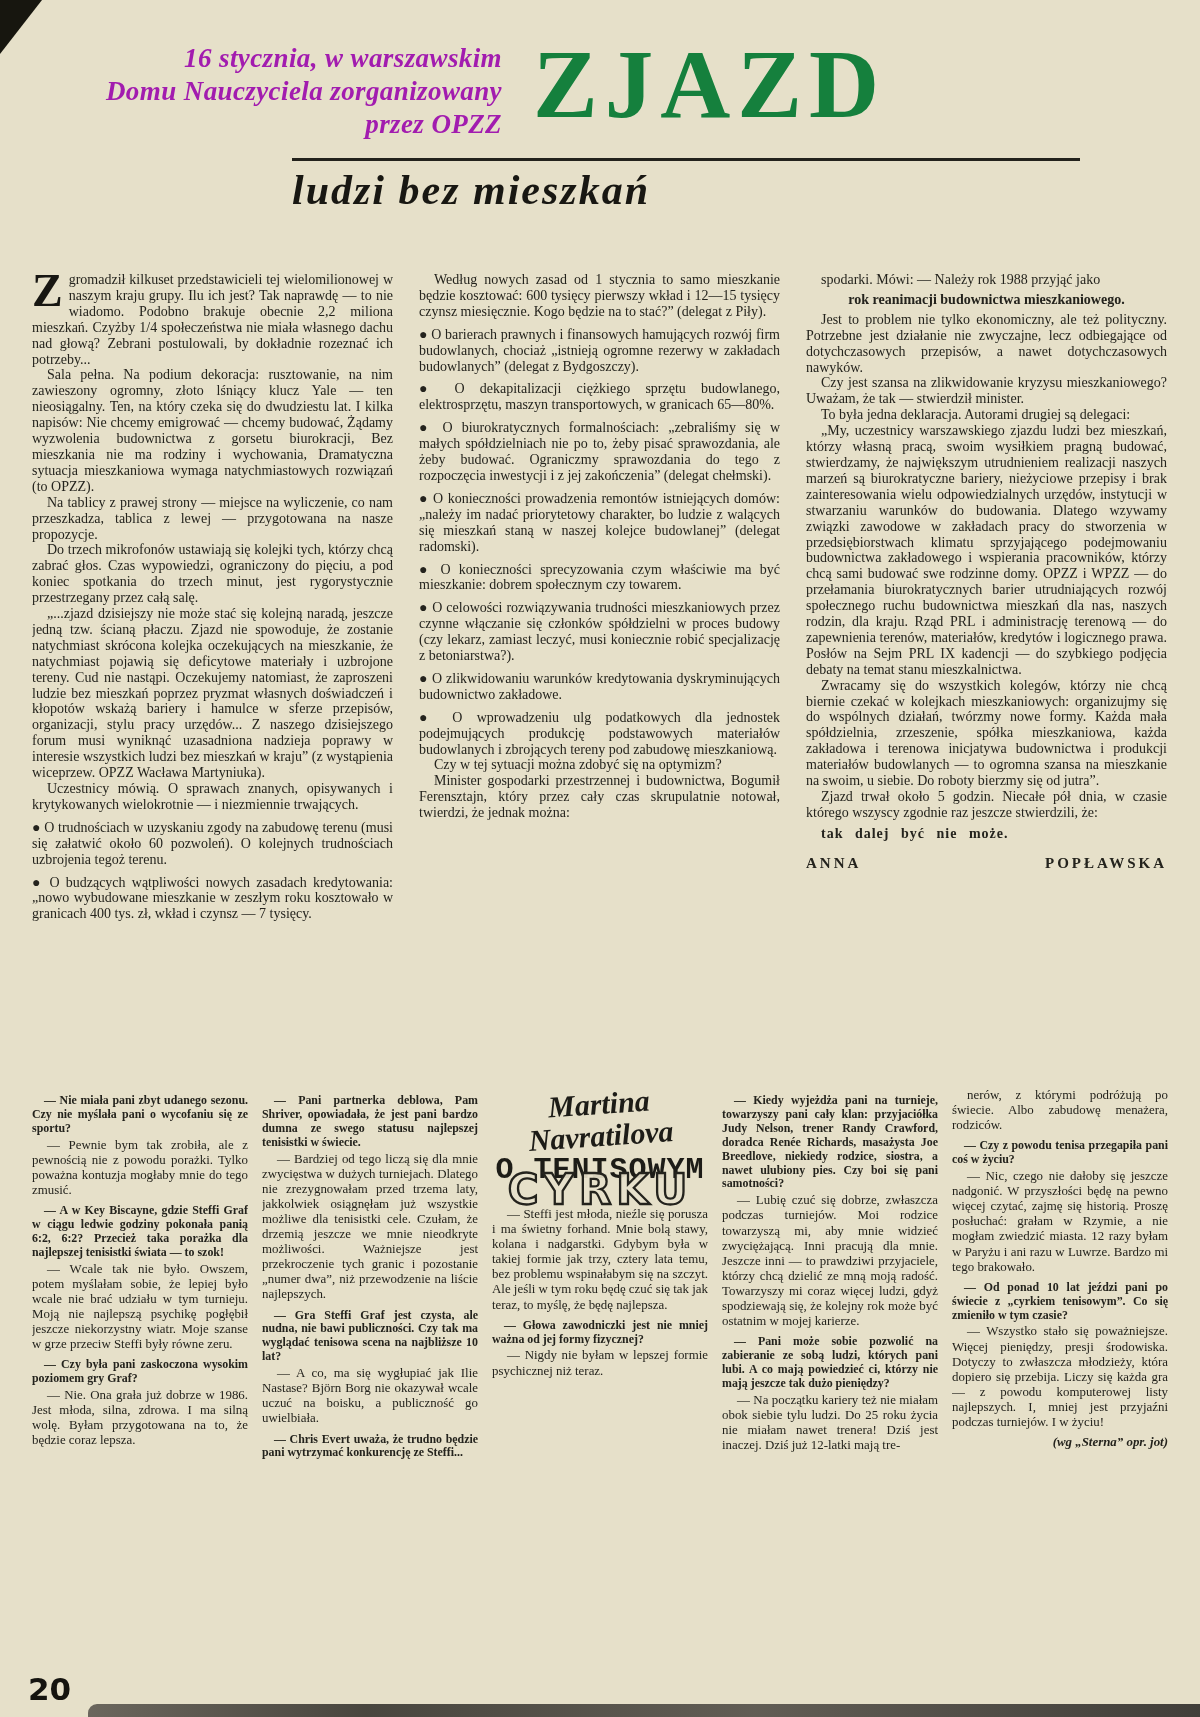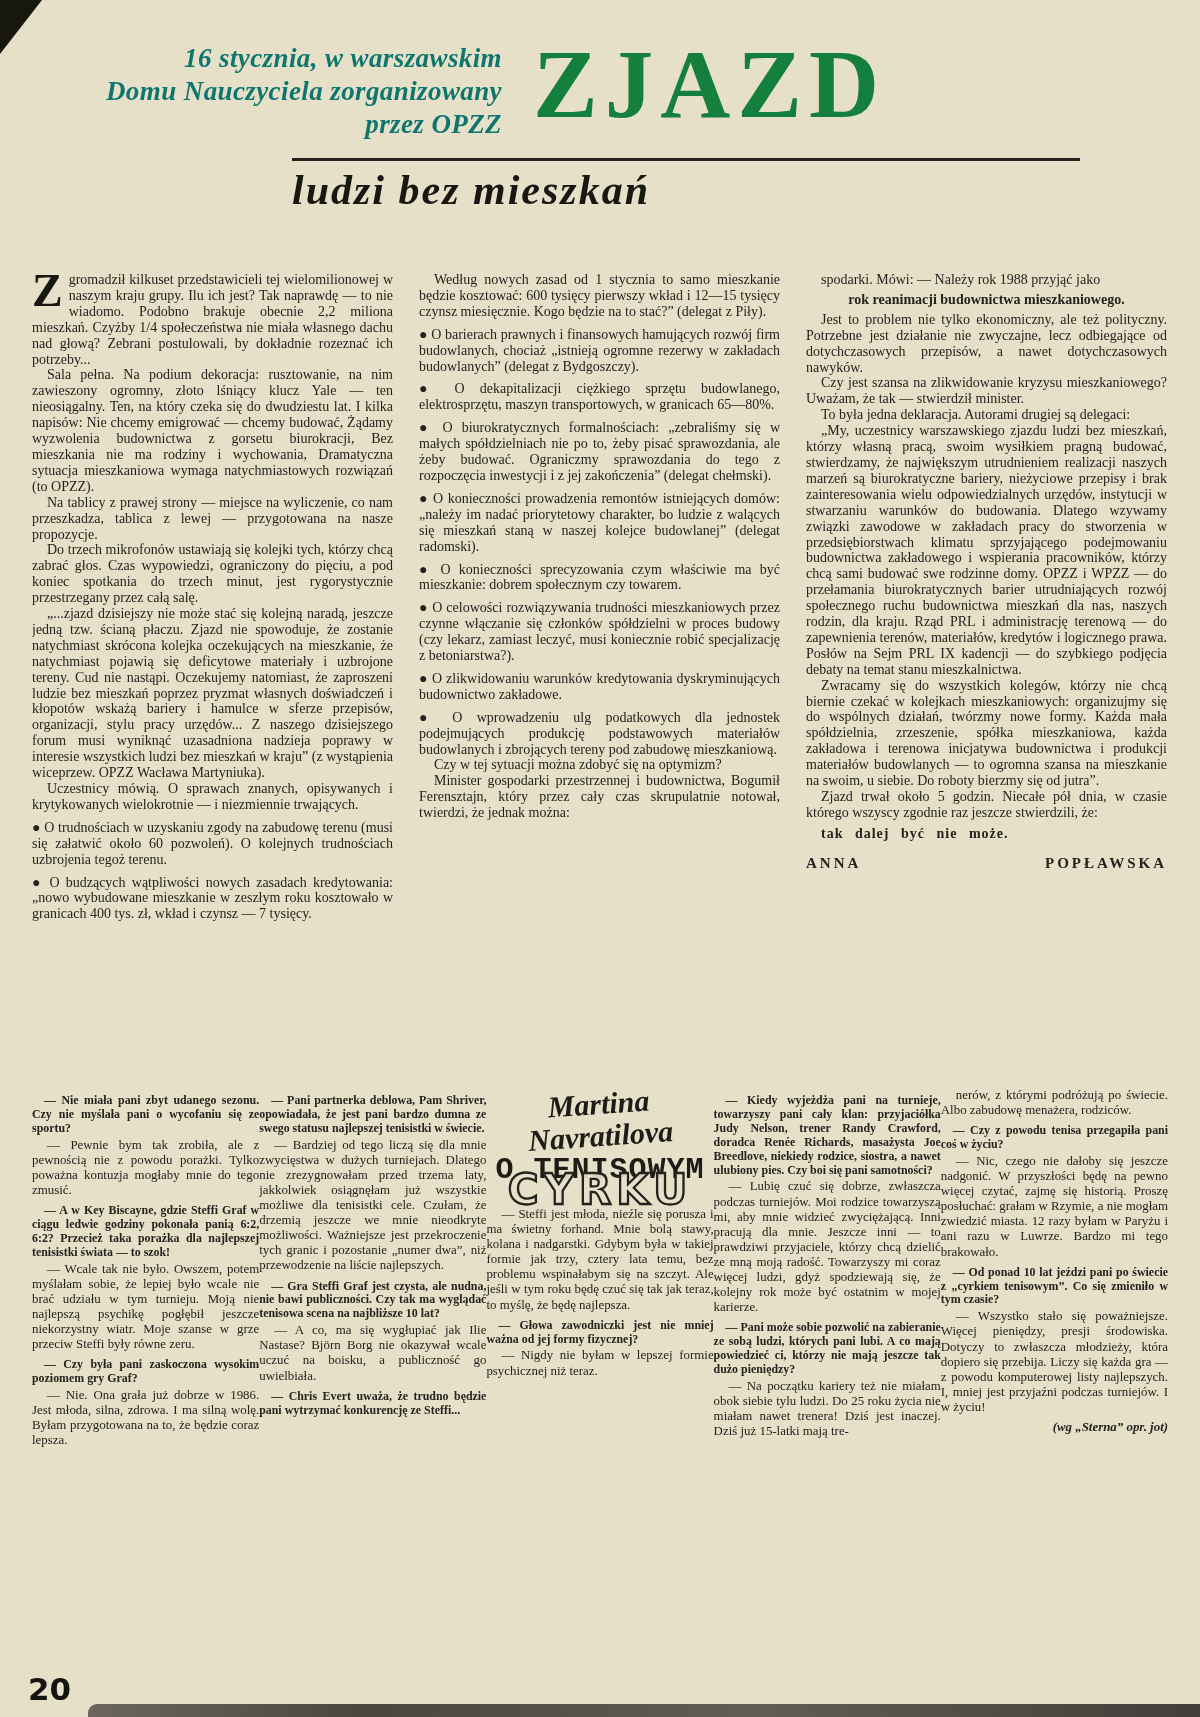--- a/index.html
+++ b/index.html
@@ -2,34 +2,34 @@
 <html><head>
 <meta charset="utf-8">
 <style>
   html,body { margin:0; padding:0; }
   body { width:1200px; height:1717px; background:#b7b2a0; font-family:"Liberation Serif","DejaVu Serif",serif; }
   .page { position:relative; width:1200px; height:1717px; overflow:hidden; color:#24231d;
           background:linear-gradient(90deg,#ddd7c0 0%,#e9e3cd 12%,#e7e1ca 55%,#e4decz 80%,#d9d3bc 100%);
           background-color:#e6e0c9; }
   
   .kicker { position:absolute; top:42px; left:40px; width:462px; text-align:right;
-            font-style:italic; font-weight:700; font-size:27px; line-height:1.22; letter-spacing:.4px; color:#0f766e;}
+            font-style:italic; font-weight:700; font-size:27px; line-height:1.22; letter-spacing:.4px; color:#a21caf;}
   .title-main { position:absolute; top:36px; left:533px; font-size:97px; font-weight:700;
                 letter-spacing:7px; line-height:1; color:#15803d; }
   .head-rule { position:absolute; top:158px; left:292px; width:788px; height:3px; background:#23221c; }
   .title-sub { position:absolute; top:166px; left:292px; width:592px; 
                font-size:42px; font-weight:700; font-style:italic; letter-spacing:2px; color:#181712; }
   
   .article { position:absolute; top:272px; left:32px; width:1136px; height:800px;
              display:flex; gap:26px; overflow:hidden;
              font-size:14px; line-height:15.9px; text-align:justify; }
   .article .col { width:361px; overflow:hidden; }
   
   .tennis { position:absolute; top:1088px; left:32px; width:1136px; height:578px;
-            display:flex; gap:0; overflow:hidden;
+            display:flex; gap:14px; overflow:hidden;
             font-size:12.9px; line-height:15.1px; text-align:justify; }
   .tennis .tcol { flex:1; overflow:hidden; }
   .t-head { text-align:center; margin-bottom:10px; }
   .t-script-wrap { transform:rotate(-4deg); }
   .t-script { font-style:italic; font-weight:700; font-size:30px; line-height:1.08; color:#1d1c17; }
   .t-caps { font-weight:700; font-size:30px; letter-spacing:1px; margin-top:10px; color:#1d1c17; font-family:Liberation Mono, monospace; }
   .t-outline { font-weight:800; font-size:42px; letter-spacing:5px; margin-top:4px;
                font-family:"DejaVu Sans","Liberation Sans",sans-serif;
                color:rgba(231,225,203,.92); -webkit-text-stroke:2.3px #24231d; }
   
@@ -136,21 +136,21 @@
       <div>
           <p class="para s-n">— Steffi jest młoda, nieźle się porusza i ma świetny forhand. Mnie bolą stawy, kolana i nadgarstki. Gdybym była w takiej formie jak trzy, cztery lata temu, bez problemu wspinałabym się na szczyt. Ale jeśli w tym roku będę czuć się tak jak teraz, to myślę, że będę najlepsza.</p>
           <p class="para s-q">— Głowa zawodniczki jest nie mniej ważna od jej formy fizycznej?</p>
           <p class="para s-n">— Nigdy nie byłam w lepszej formie psychicznej niż teraz.</p>
         </div>
     </div>
     <div class="tcol">
         <p class="para s-q">— Kiedy wyjeżdża pani na turnieje, towarzyszy pani cały klan: przyjaciółka Judy Nelson, trener Randy Crawford, doradca Renée Richards, masażysta Joe Breedlove, niekiedy rodzice, siostra, a nawet ulubiony pies. Czy boi się pani samotności?</p>
         <p class="para s-n">— Lubię czuć się dobrze, zwłaszcza podczas turniejów. Moi rodzice towarzyszą mi, aby mnie widzieć zwyciężającą. Inni pracują dla mnie. Jeszcze inni — to prawdziwi przyjaciele, którzy chcą dzielić ze mną moją radość. Towarzyszy mi coraz więcej ludzi, gdyż spodziewają się, że kolejny rok może być ostatnim w mojej karierze.</p>
         <p class="para s-q">— Pani może sobie pozwolić na zabieranie ze sobą ludzi, których pani lubi. A co mają powiedzieć ci, którzy nie mają jeszcze tak dużo pieniędzy?</p>
-        <p class="para s-n">— Na początku kariery też nie miałam obok siebie tylu ludzi. Do 25 roku życia nie miałam nawet trenera! Dziś jest inaczej. Dziś już 15-latki mają tre-</p>
+        <p class="para s-n">— Na początku kariery też nie miałam obok siebie tylu ludzi. Do 25 roku życia nie miałam nawet trenera! Dziś jest inaczej. Dziś już 12-latki mają tre-</p>
       </div>
     <div class="tcol">
         <p class="para s-n">nerów, z którymi podróżują po świecie. Albo zabudowę menażera, rodziców.</p>
         <p class="para s-q">— Czy z powodu tenisa przegapiła pani coś w życiu?</p>
         <p class="para s-n">— Nic, czego nie dałoby się jeszcze nadgonić. W przyszłości będę na pewno więcej czytać, zajmę się historią. Proszę posłuchać: grałam w Rzymie, a nie mogłam zwiedzić miasta. 12 razy byłam w Paryżu i ani razu w Luwrze. Bardzo mi tego brakowało.</p>
         <p class="para s-q">— Od ponad 10 lat jeździ pani po świecie z „cyrkiem tenisowym”. Co się zmieniło w tym czasie?</p>
         <p class="para s-n">— Wszystko stało się poważniejsze. Więcej pieniędzy, presji środowiska. Dotyczy to zwłaszcza młodzieży, która dopiero się przebija. Liczy się każda gra — z powodu komputerowej listy najlepszych. I, mniej jest przyjaźni podczas turniejów. I w życiu!</p>
         <p class="para s-cr">(wg „Sterna” opr. jot)</p>
       </div>
   </section>

